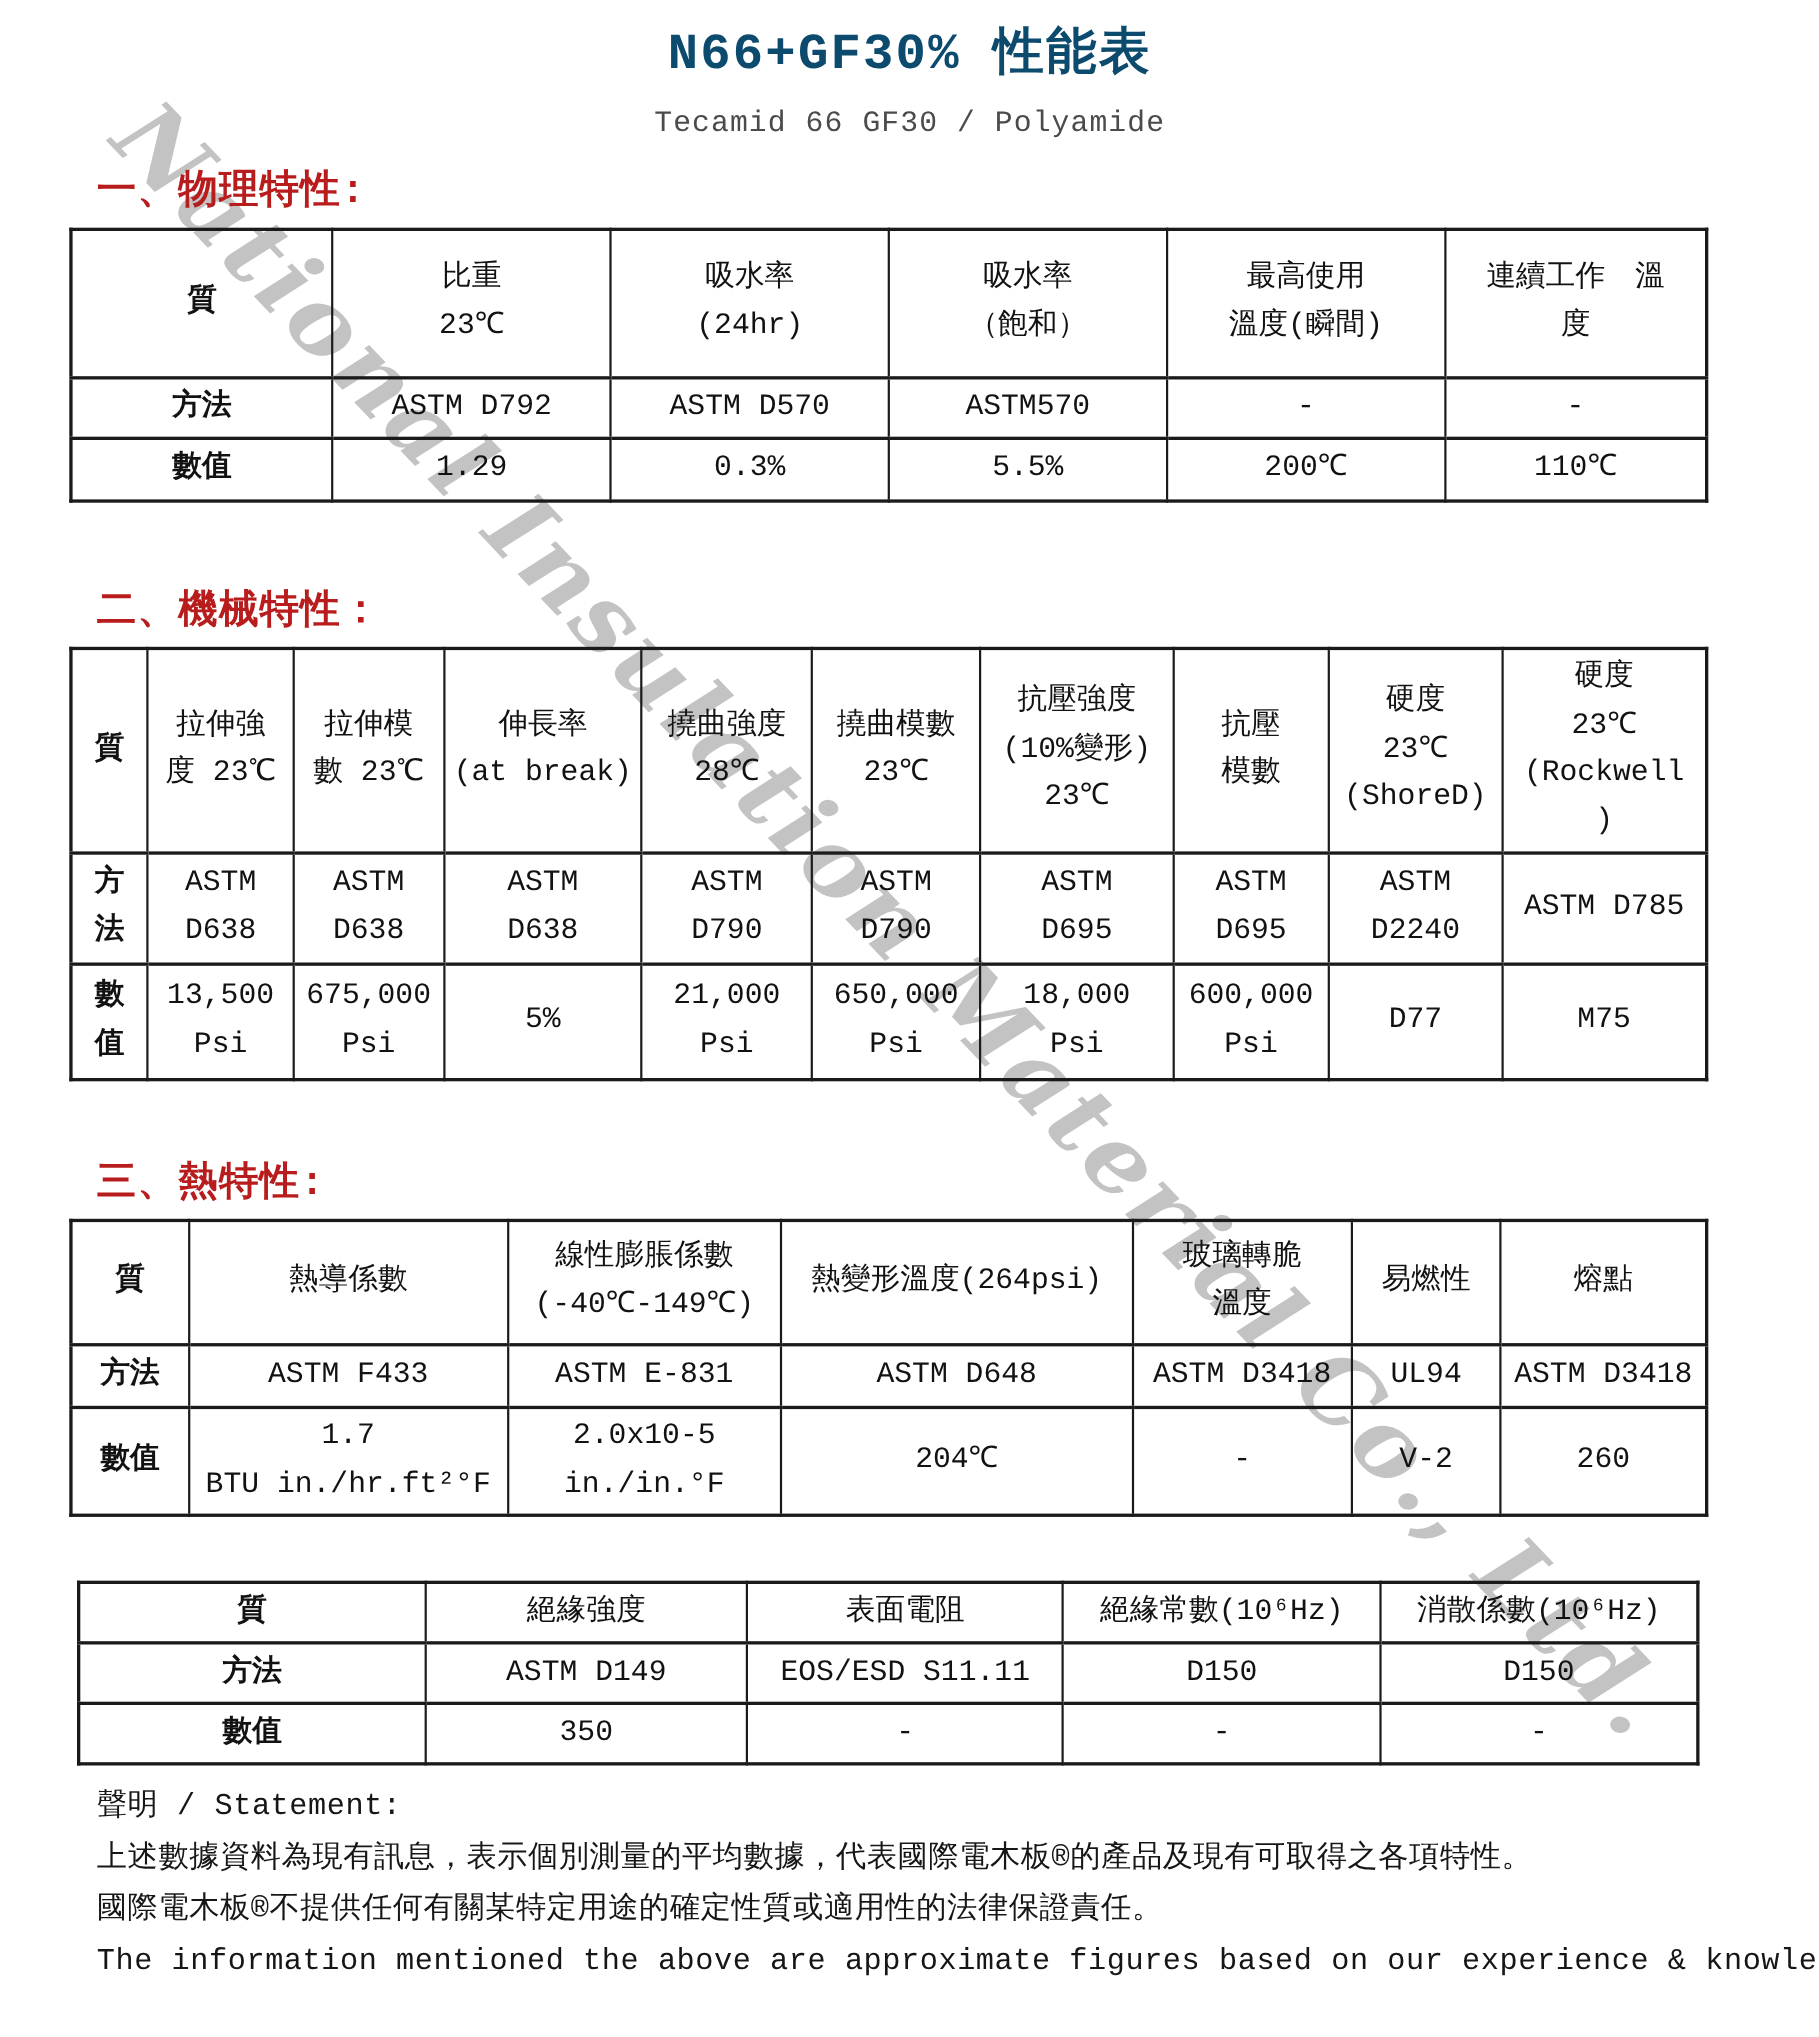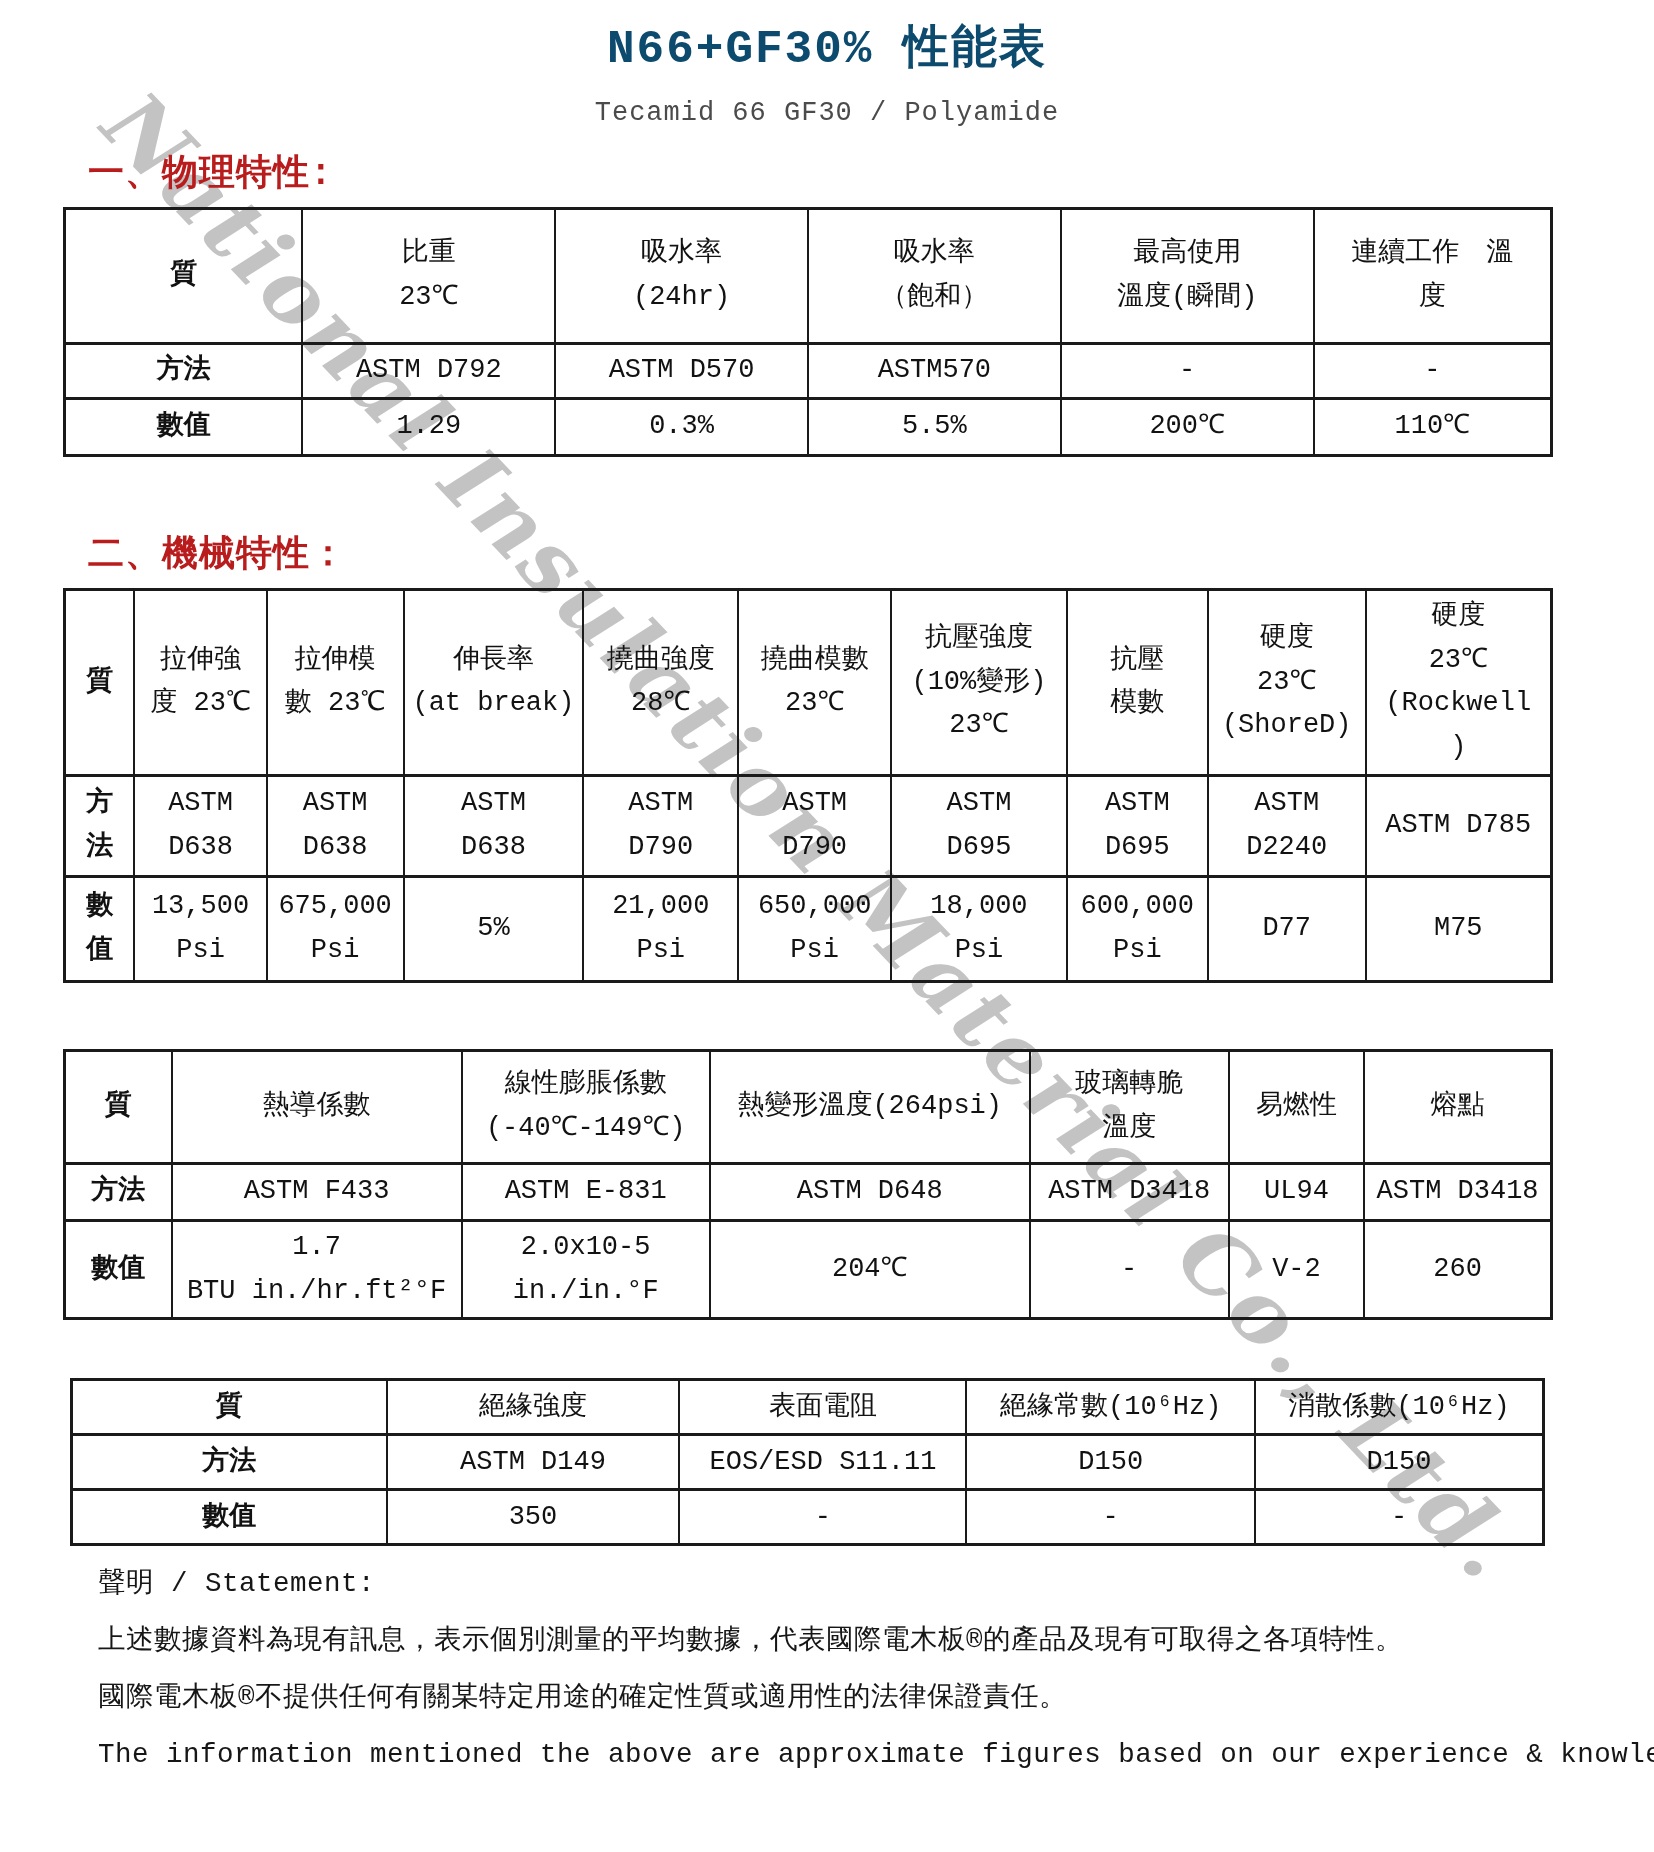--- a/index.html
+++ b/index.html
@@ -37,21 +37,21 @@
   }
   .t tr.mrow td, .t tr.vrow td { border-top-width:3px; }
   .t { border:3px solid #1a1a1a; }
   .t td.rowlab { font-weight:bold; }
   .t1 tr.hdr td { height:124px; } .t1 tr.mrow td { height:44px; } .t1 tr.vrow td { height:46px; }
   .t2 tr.hdr td { height:158px; } .t2 tr.mrow td { height:90px; } .t2 tr.vrow td { height:94px; }
   .t3 tr.hdr td { height:102px; } .t3 tr.mrow td { height:46px; } .t3 tr.vrow td { height:86px; }
   .t4 tr td { height:44px; }
   .statement { margin:14px 0 0 88px; }
   .statement p {
-    margin:10px; font-size:27.5px; line-height:47px; color:#161616;
+    margin:0; font-size:27.5px; line-height:47px; color:#161616;
     white-space:nowrap; letter-spacing:0.5px;
   }
 </style>
 </head>
 <body>
 
 <div class="page">
   <div class="watermark">National Insulation Material Co., Ltd.</div>
 
   <div class="content">
@@ -178,20 +178,21 @@
 Psi</td>
         <td>600,000
 Psi</td>
         <td>D77</td>
         <td>M75</td>
       </tr>
     </tbody>
       </table>
 
     <div class="gap-c"></div>
+    <div class="sec-head">三、熱特性:</div>
     <table class="t t3">
       <colgroup>
         <col style="width:7.2%">
           <col style="width:19.5%">
           <col style="width:16.7%">
           <col style="width:21.5%">
         <col style="width:13.4%">
           <col style="width:9.1%">
           <col style="width:12.6%">
       </colgroup>

